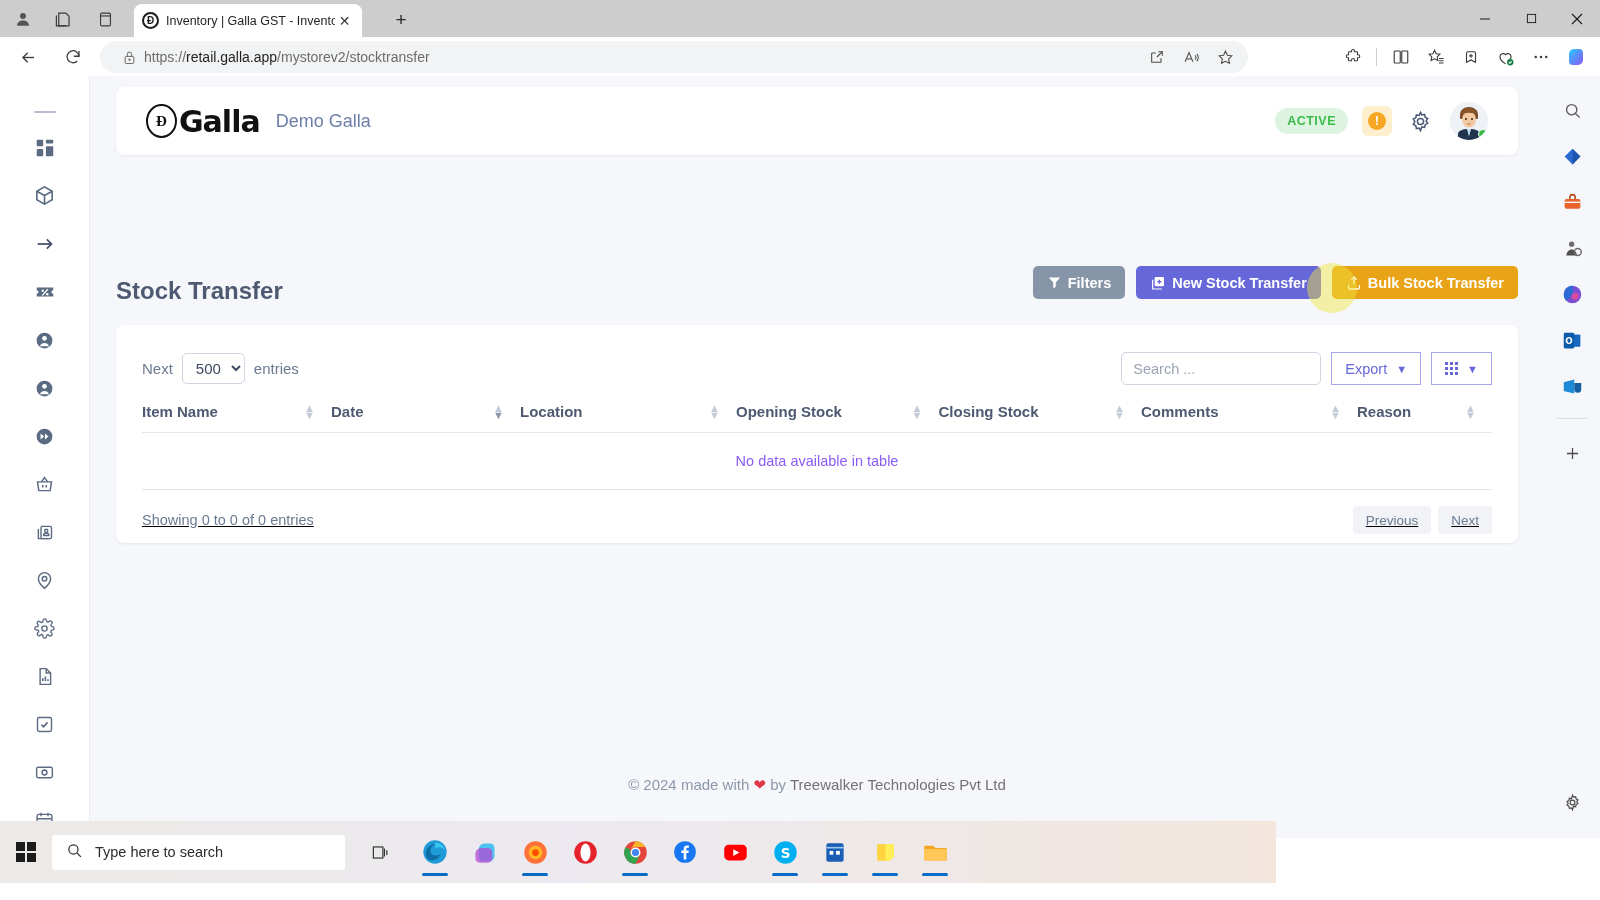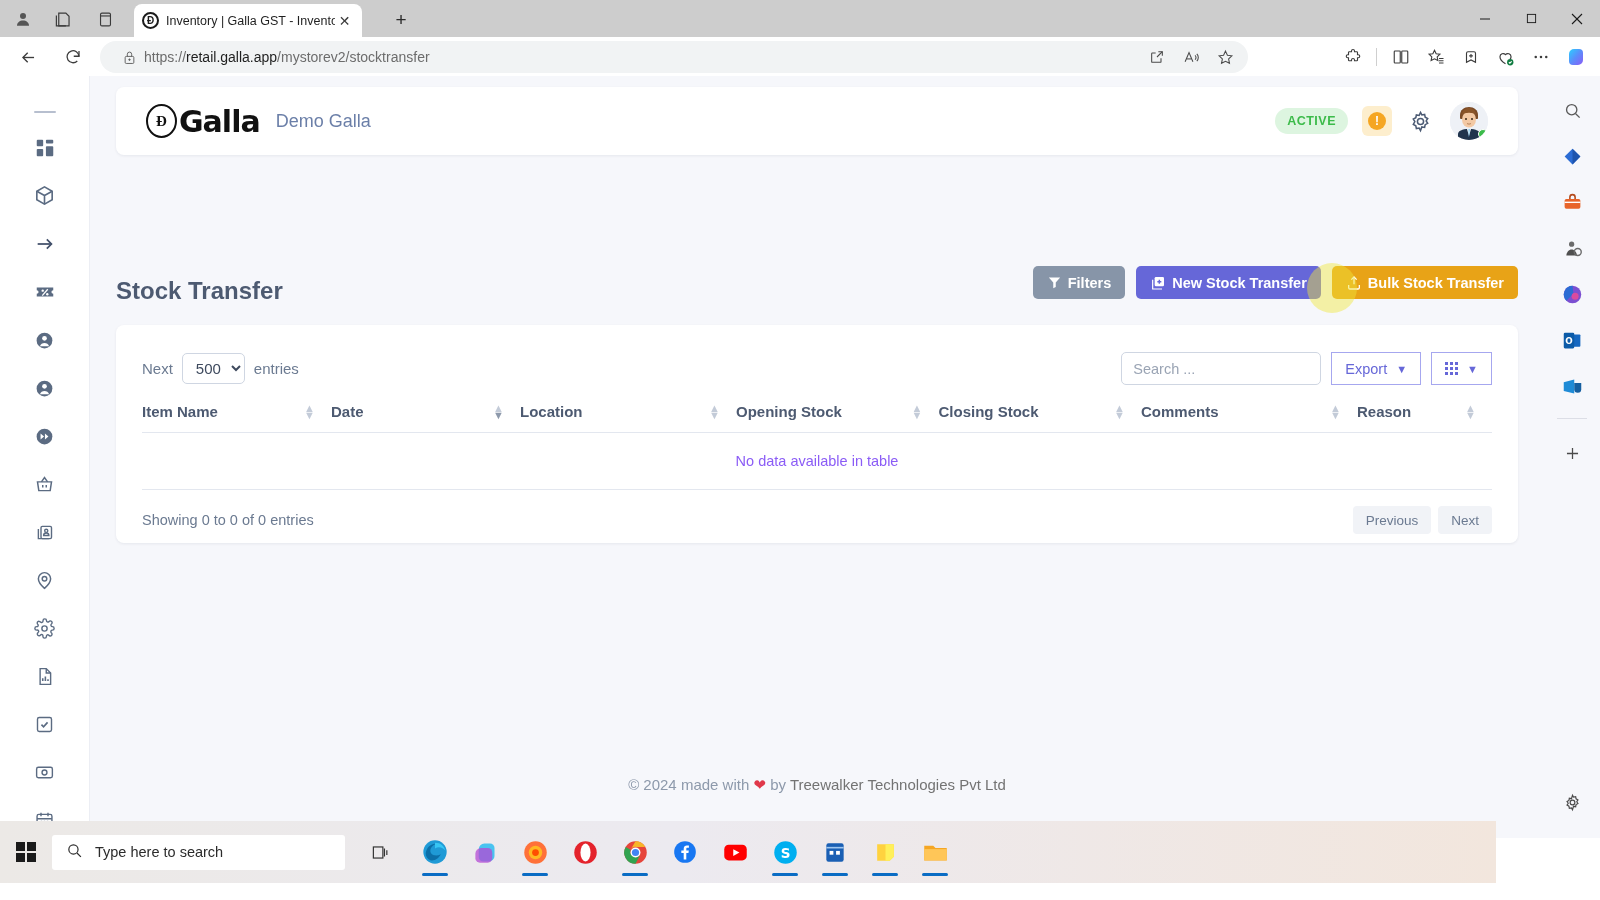--- a/index.html
+++ b/index.html
@@ -214,21 +214,21 @@
   .sort-ico { color:#c3cbd8; font-size:11px; line-height:7px; display:flex; flex-direction:column; }
   .sort-ico .up { color:#c3cbd8; }
   .sort-ico .dn { color:#c3cbd8; }
   .sort-active .dn { color:#8d99ab; }
   td.empty {
     text-align:center; font-size:14.5px; color:#8b5cf6;
     padding:20px 0; border-bottom:1px solid #e3e7ef;
   }
 
   .card-bottom {
-    display:flex; align-items:center; padding:16px 26px 0 26px;
+    display:flex; align-items:center; padding:16px 26px 0 26px;text-decoration:underline;
   }
   .showing { font-size:14.5px; color:#6b7a91; }
   .pager { margin-left:auto; display:flex; gap:7px; }
   .pg {
     height:28px; padding:0 13px; border-radius:4px; background:#f1f3f7;
     color:#6b7a91; font-size:13.5px; display:flex; align-items:center;
   }
 
   .footer {
     position:absolute; left:0; right:0; top:700px; text-align:center;
@@ -240,21 +240,21 @@
   
   .status-url {
     position:absolute; left:0; top:816px; height:22px;
     background:#e9e9e9; color:#303030; font-size:12.5px;
     display:flex; align-items:center; padding:0 7px;
     border-top-right-radius:3px; z-index:20;
   }
 
   
   .taskbar {
-    position:absolute; left:0; top:821px; width:1496px; height:62px;
+    position:absolute; left:0; top:821px; width:1276px; height:62px;
     background:linear-gradient(90deg,#ece9e6 0%,#eceaf0 45%,#f2e6dd 100%);
     display:flex; align-items:center;
   }
   .start { width:52px; display:flex; align-items:center; justify-content:center; }
   .win-logo { display:grid; grid-template-columns:9px 9px; grid-template-rows:9px 9px; gap:2.5px; }
   .win-logo i { background:#1b1b1b; display:block; }
   .tb-search {
     width:293px; height:35px; background:#ffffff; border-radius:3px;
     display:flex; align-items:center; gap:12px; padding:0 14px;
     font-size:14.5px; color:#2b2b2b;

